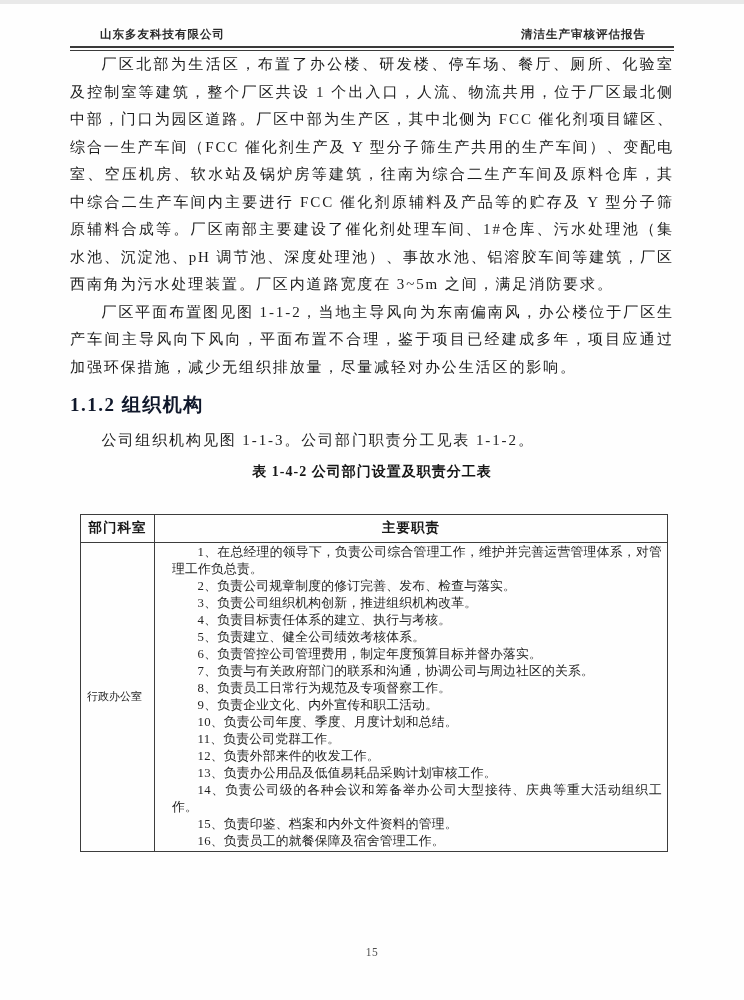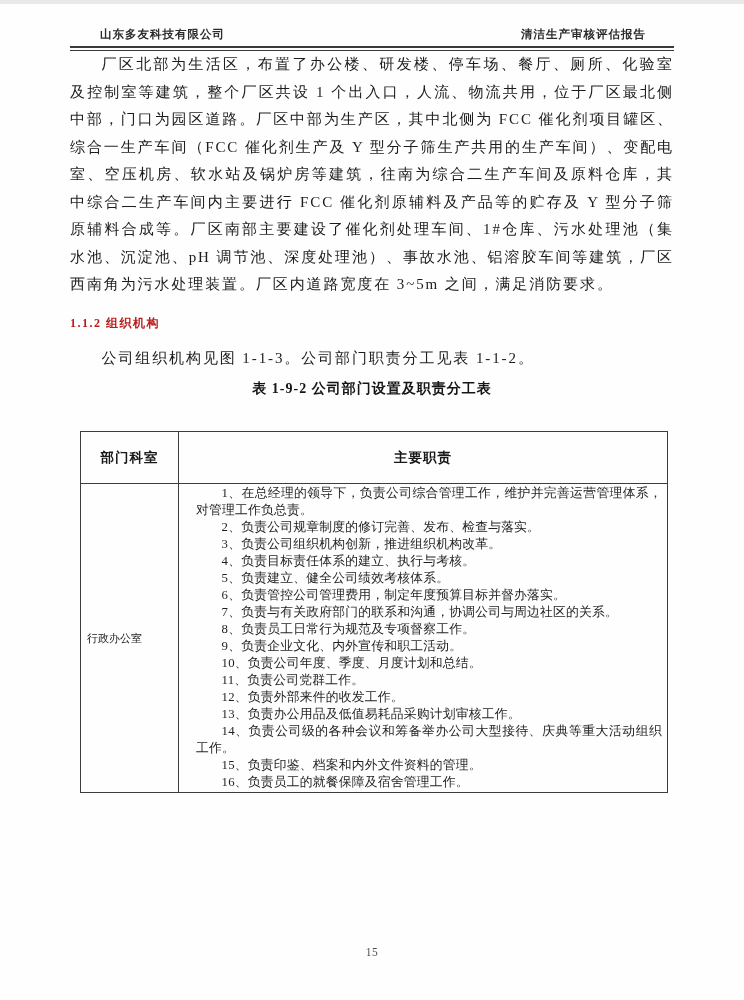--- a/index.html
+++ b/index.html
@@ -35,44 +35,44 @@
     font-size:15px; line-height:27.5px;
     letter-spacing:1.9px;
     text-align:justify;
     text-indent:2.1em;
     color:#1c1c1c;
   }
   .body-para.first { margin-top:20px; }
 
   .section-heading {
     margin:11px 0 0 0;
-    font-size:12px; line-height:26px;
+    font-size:19px; line-height:26px;
     font-weight:600; letter-spacing:1.5px;
-    color:#b91c1c;
+    color:#0f172a;
   }
   .after-heading { margin-top:9px; }
 
   .table-caption {
     margin-top:7px;
     text-align:center;
     font-size:14px; line-height:20px;
     font-weight:bold; letter-spacing:1px;
     color:#151515;
   }
 
   
   table.duty-table {
     margin:32px 0 0 10px;
     width:588px;
     border-collapse:collapse;
     table-layout:fixed;
   }
   .duty-table th, .duty-table td {
     border:1px solid #3d3d3d;
-    padding:12px;
+    padding:0;
     vertical-align:middle;
   }
   .duty-table th {
     height:27px;
     font-size:13.5px; font-weight:bold;
     text-align:center; letter-spacing:1px;
     color:#171717;
   }
   .duty-table th.col-dept { width:73px; }
   td.dept-cell {
@@ -106,26 +106,27 @@
 <div class="page">
   <div class="page-inner">
 
     <div class="doc-header">
       <span>山东多友科技有限公司</span>
       <span>清洁生产审核评估报告</span>
     </div>
     <div class="header-rule"></div>
 
     <p class="body-para">厂区北部为生活区，布置了办公楼、研发楼、停车场、餐厅、厕所、化验室及控制室等建筑，整个厂区共设 1 个出入口，人流、物流共用，位于厂区最北侧中部，门口为园区道路。厂区中部为生产区，其中北侧为 FCC 催化剂项目罐区、综合一生产车间（FCC 催化剂生产及 Y 型分子筛生产共用的生产车间）、变配电室、空压机房、软水站及锅炉房等建筑，往南为综合二生产车间及原料仓库，其中综合二生产车间内主要进行 FCC 催化剂原辅料及产品等的贮存及 Y 型分子筛原辅料合成等。厂区南部主要建设了催化剂处理车间、1#仓库、污水处理池（集水池、沉淀池、pH 调节池、深度处理池）、事故水池、铝溶胶车间等建筑，厂区西南角为污水处理装置。厂区内道路宽度在 3~5m 之间，满足消防要求。</p>
+    <p class="body-para">厂区平面布置图见图 1-1-2，当地主导风向为东南偏南风，办公楼位于厂区生产车间主导风向下风向，平面布置不合理，鉴于项目已经建成多年，项目应通过加强环保措施，减少无组织排放量，尽量减轻对办公生活区的影响。</p>
 
     <h2 class="section-heading">1.1.2 组织机构</h2>
 
     <p class="body-para after-heading">公司组织机构见图 1-1-3。公司部门职责分工见表 1-1-2。</p>
 
-    <div class="table-caption">表 1-9-2 公司部门设置及职责分工表</div>
+    <div class="table-caption">表 1-4-2 公司部门设置及职责分工表</div>
 
     <table class="duty-table">
       <thead>
         <tr>
           <th class="col-dept">部门科室</th>
           <th>主要职责</th>
         </tr>
       </thead>
       <tbody>
         <tr>

